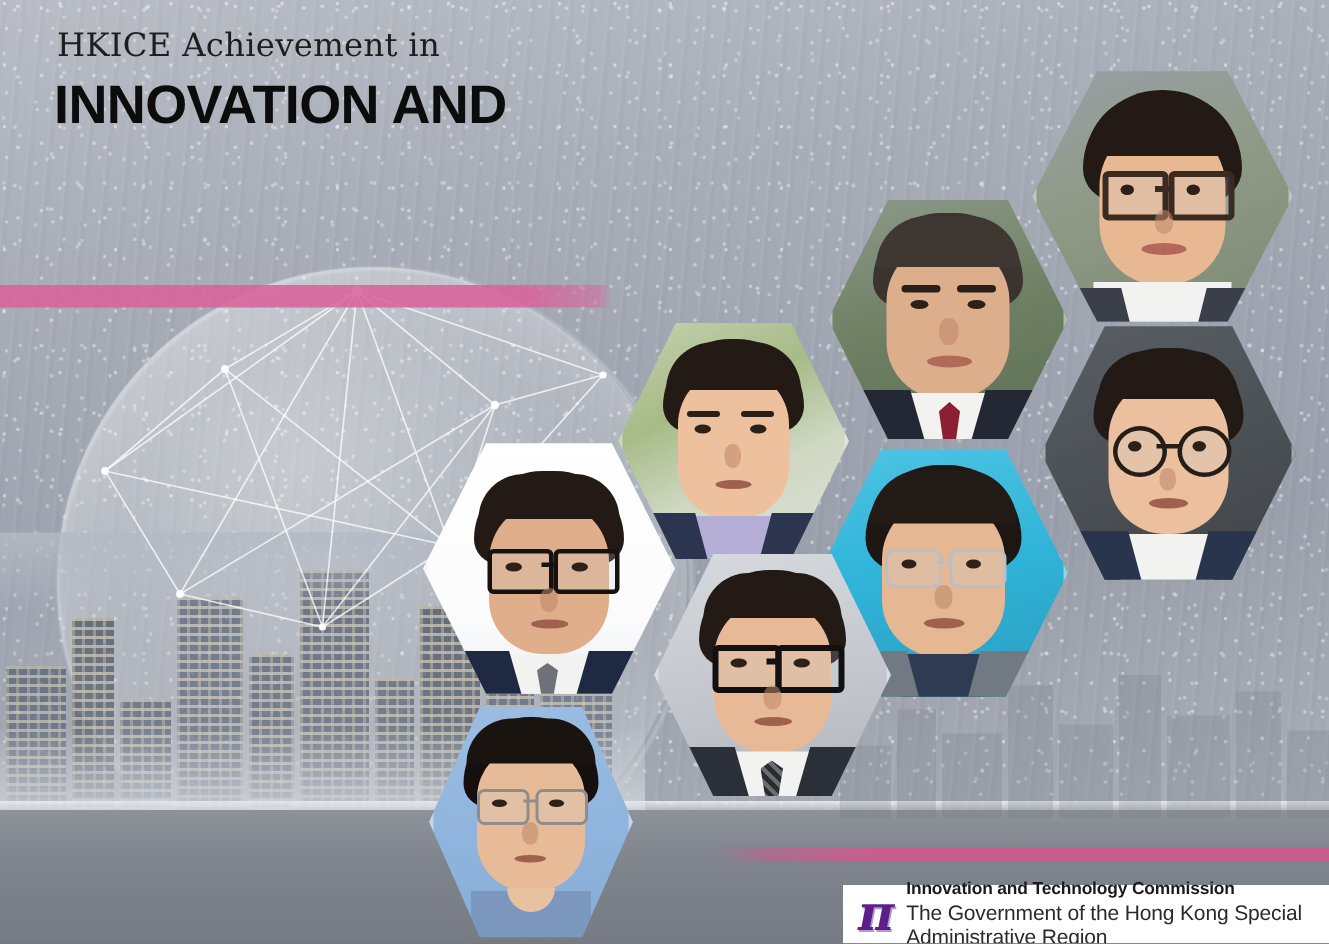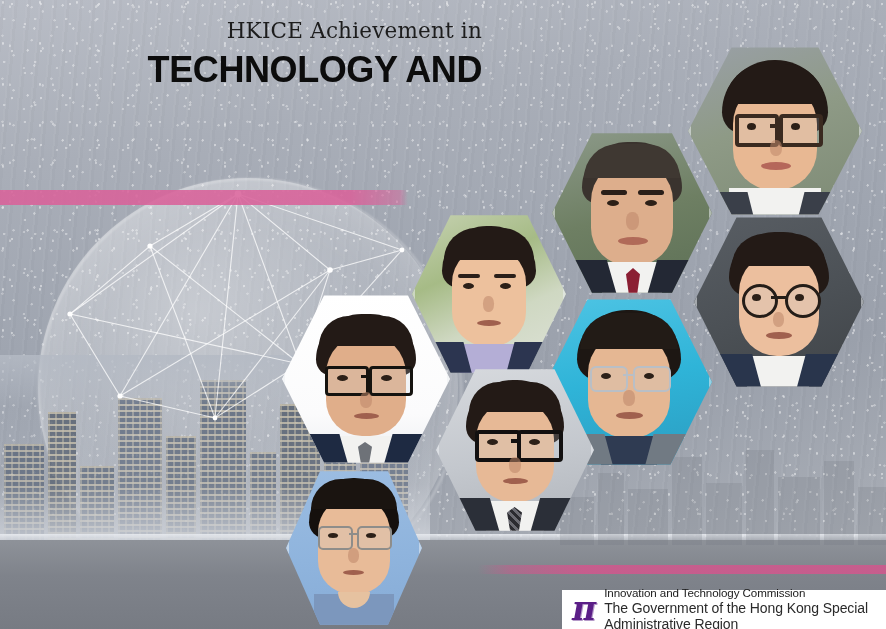--- a/index.html
+++ b/index.html
@@ -113,21 +113,21 @@
     background:linear-gradient(to right,#d9629a 0%,#d9629a 86%,rgba(217,98,154,.55) 98%,rgba(217,98,154,0) 100%);
     opacity:.88;
   }
   .pink-bottom{
     position:absolute;left:478px;top:565px;width:408px;height:9px;
     background:linear-gradient(to right,rgba(205,88,140,0) 0%,rgba(205,88,140,.55) 8%,#cc5a8d 26%,#cc5a8d 100%);
     opacity:.92;
   }
 
   
-  .headline{position:absolute;left:52px;top:18px;width:430px;text-align:right;}
+  .headline{position:absolute;left:36px;top:18px;width:430px;}
   .kicker{
     font-family:"DejaVu Serif", serif;
     font-size:21.5px;color:#1d1d1d;letter-spacing:.2px;
     margin:0 0 6px 2px;font-weight:400;
   }
   .title{
     font-family:"Liberation Sans", sans-serif;
     font-weight:700;font-size:36px;line-height:1.14;
     color:#0c0c0c;letter-spacing:-.4px;margin:0;
   }
@@ -169,21 +169,21 @@
     padding-left:10px;box-sizing:border-box;
   }
   .pi-mark{
     font-family:"DejaVu Serif", serif;
     font-size:33px;line-height:1;color:#5b1f87;
     font-weight:700;font-style:italic;
     margin-top:-3px;
     text-shadow:1px 1px 0 rgba(91,31,135,.45);
   }
   .logo-text{display:flex;flex-direction:column;line-height:1.18;}
-  .logo-l1{font-size:11.6px;font-weight:400;color:#1b1b1b;letter-spacing:-.1px;}
+  .logo-l1{font-size:11.6px;font-weight:700;color:#1b1b1b;letter-spacing:-.1px;}
   .logo-l2{font-size:14px;font-weight:400;color:#2a2a2a;letter-spacing:-.1px;}
 </style>
 </head>
 <body>
 
 <div id="poster">
 
   <div class="bg-base"></div>
   <div class="bg-noise"></div>
   <div class="bg-streaks"></div>
@@ -246,21 +246,21 @@
     <div class="s" style="left:264px;width:30px;height:84px;"></div>
     <div class="s" style="left:298px;width:28px;height:58px;"></div>
   </div>
 
   <div class="pink-top"></div>
   <div class="pink-bottom"></div>
 
   <div class="headline">
     <p class="kicker">HKICE Achievement in</p>
     <h1 class="title">
-      <span>TECHNOLOGY AND</span>
+      <span>INNOVATION AND</span>
     </h1>
   </div>
 
   <div class="hex" style="left:688px;top:44px;width:174px;height:174px;">
     <div class="pic" style="background:linear-gradient(160deg,#9aa0a8 0%,#8e9a86 45%,#7d8a74 100%);">
       <div class="face" style="top:16px;width:120px;height:158px;">
         <div class="hair" style="position:absolute;left:7px;top:0;width:106px;height:74px;border-radius:53px 53px 22px 22px;"></div>
         <div class="skin" style="position:absolute;left:18px;top:22px;width:84px;height:108px;border-radius:42px 42px 40px 40px;"></div>
         <div class="hair" style="position:absolute;left:10px;top:4px;width:100px;height:40px;border-radius:50px 50px 0 0;"></div>
         <div class="glass" style="left:20px;top:54px;width:36px;height:25px;border-width:4px;border-color:#3a2a20;"></div>

